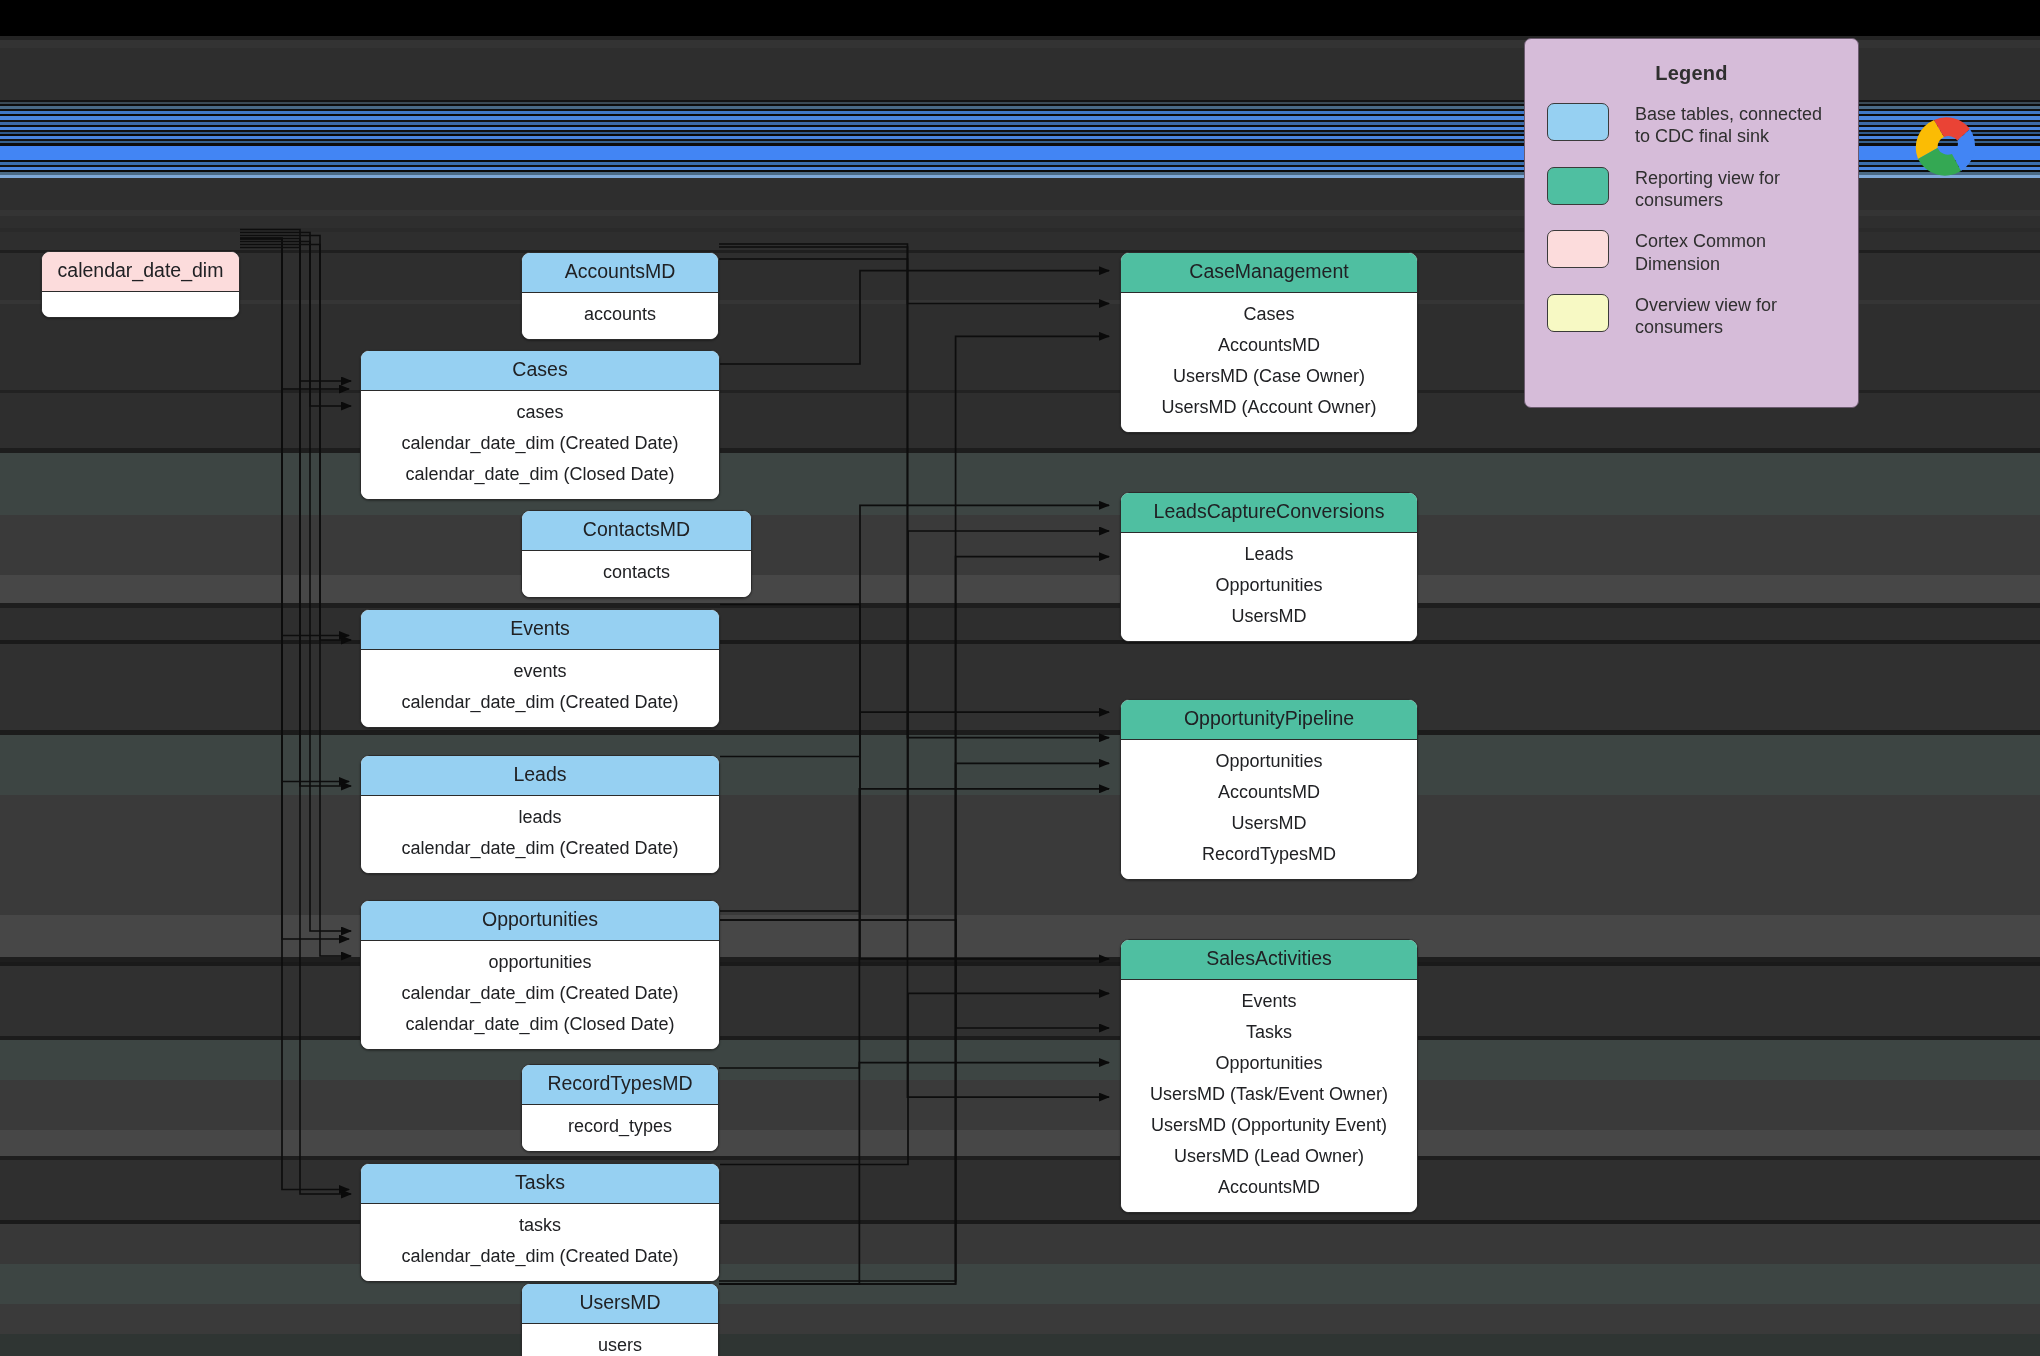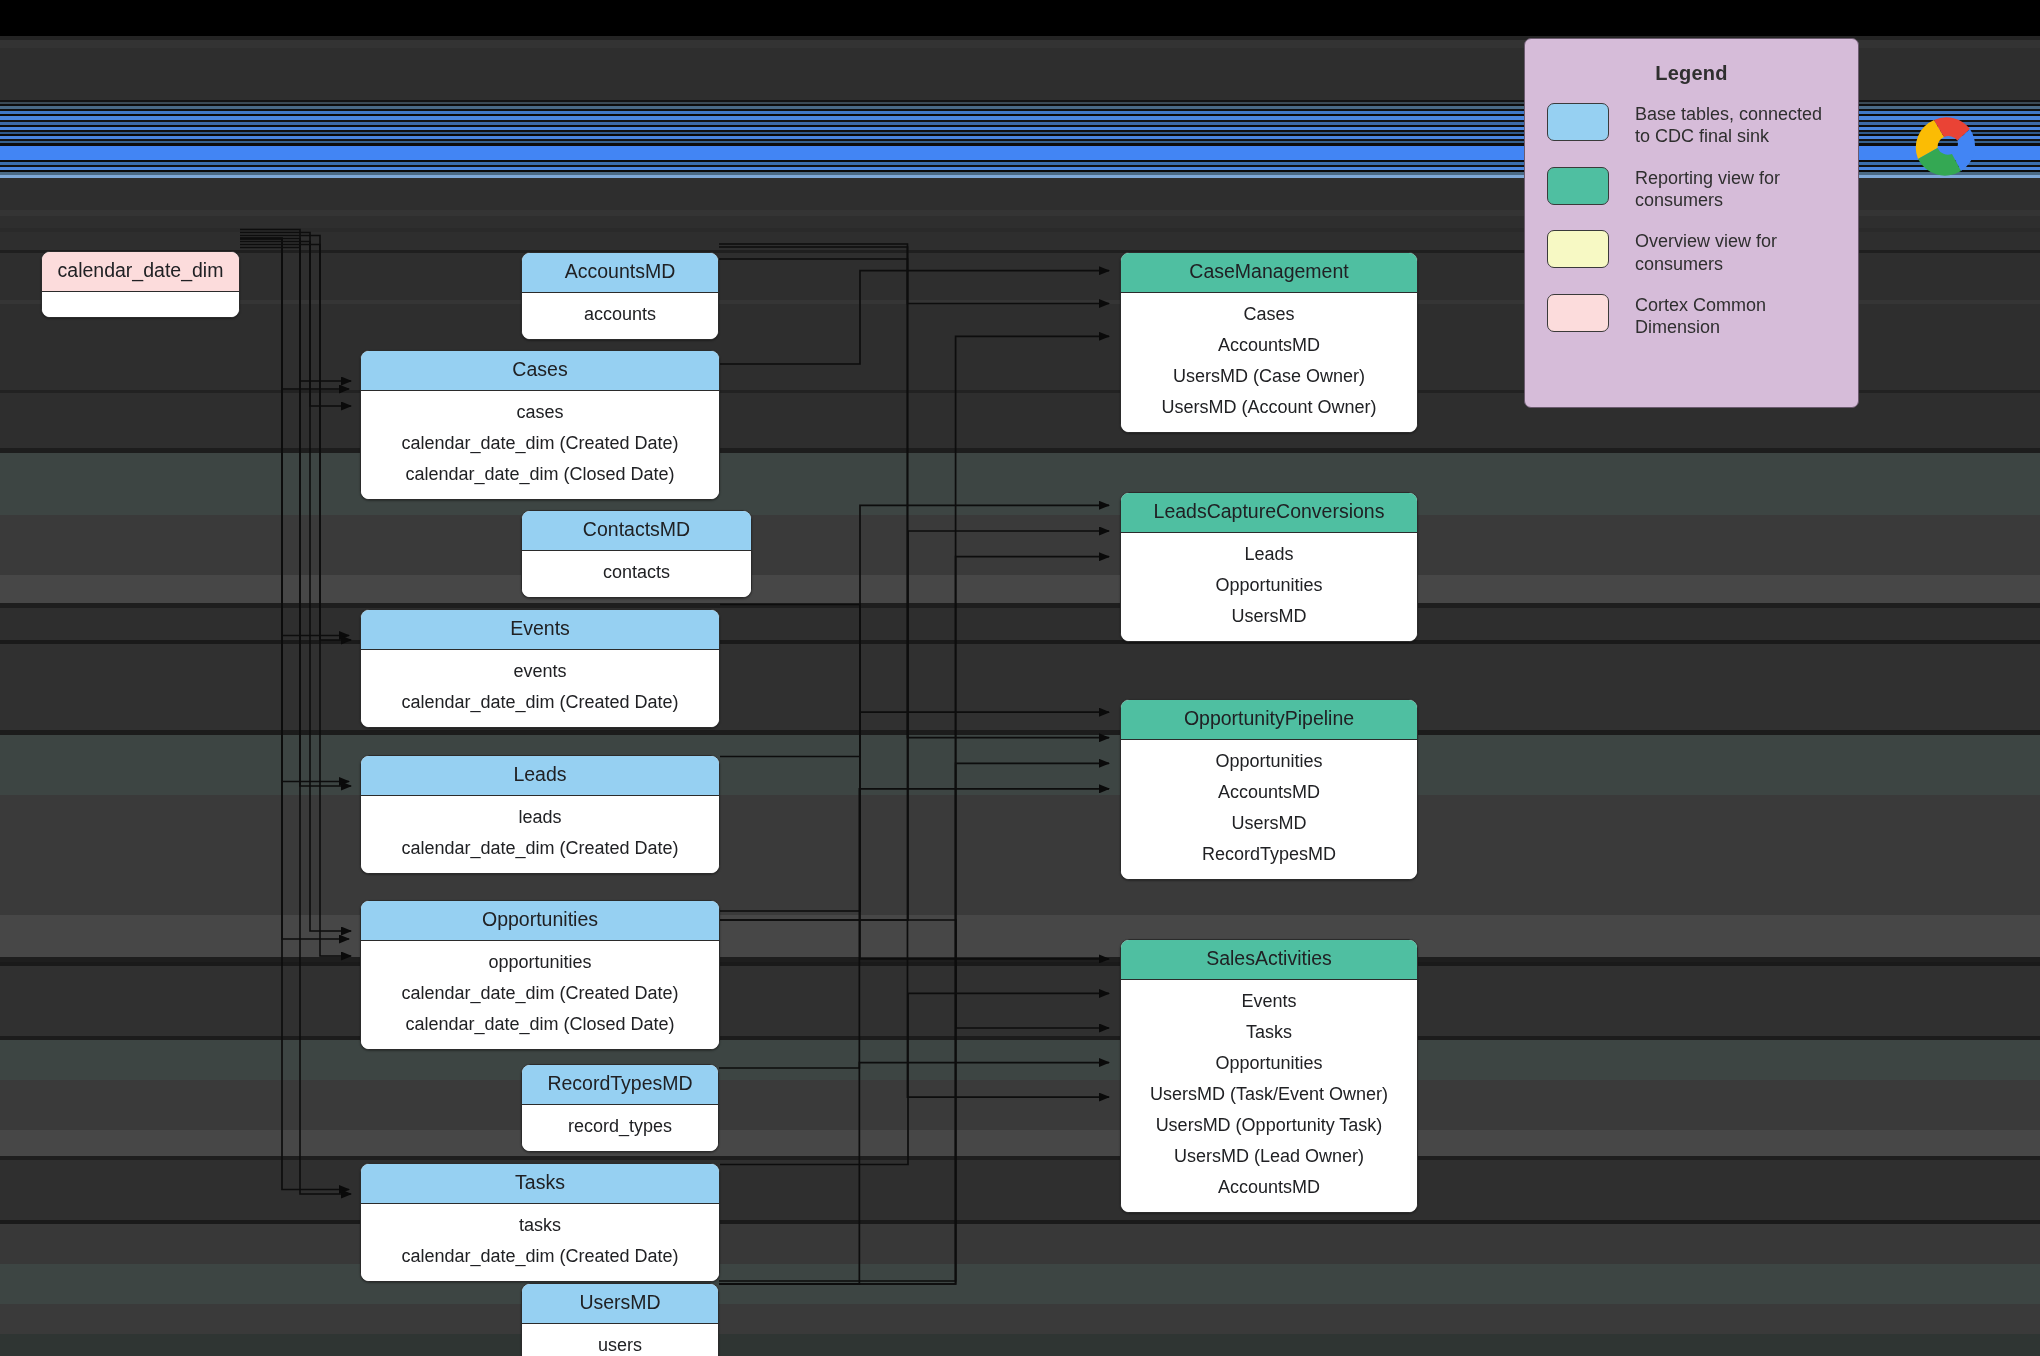--- a/index.html
+++ b/index.html
@@ -247,45 +247,45 @@
           <div class="row">RecordTypesMD</div>
         </div>
       </div>
       <div class="node" style="left: 1120px; top: 895px; width: 298px;">
         <div class="hdr green">SalesActivities</div>
         <div class="body">
           <div class="row">Events</div>
           <div class="row">Tasks</div>
           <div class="row">Opportunities</div>
           <div class="row">UsersMD (Task/Event Owner)</div>
-          <div class="row">UsersMD (Opportunity Task)</div>
+          <div class="row">UsersMD (Opportunity Event)</div>
           <div class="row">UsersMD (Lead Owner)</div>
           <div class="row">AccountsMD</div>
         </div>
       </div>
     </div>
 
   <div id="legend" style="left:1524px;top:38px;width:335px;height:370px;">
     <div class="ltitle">Legend</div>
     <div id="legend-rows">
         <div class="lrow">
           <div class="lswatch" style="background: rgb(150, 208, 242);"></div>
           <div class="ltext">Base tables, connected to CDC final sink</div>
         </div>
         <div class="lrow">
           <div class="lswatch" style="background: rgb(79, 191, 161);"></div>
           <div class="ltext">Reporting view for consumers</div>
         </div>
         <div class="lrow">
+          <div class="lswatch" style="background: rgb(252, 220, 220);"></div>
+          <div class="ltext">Cortex Common Dimension</div>
+        </div>
+        <div class="lrow">
           <div class="lswatch" style="background: rgb(247, 249, 196);"></div>
           <div class="ltext">Overview view for consumers</div>
-        </div>
-        <div class="lrow">
-          <div class="lswatch" style="background: rgb(252, 220, 220);"></div>
-          <div class="ltext">Cortex Common Dimension</div>
         </div>
       </div>
   </div>
 
   <div id="gcp" style="left:1900px;top:105px;">
     <svg width="92" height="78" viewBox="0 0 92 78">
       <g transform="translate(46,40)">
         <path d="M -28 14 A 30 30 0 0 1 -12 -25 L -2 -8 A 11.5 11.5 0 0 0 -8.5 3 Z" fill="#fbbc04"></path>
         <path d="M -12 -25 A 30 30 0 0 1 24 -16 L 11.5 -4.5 A 11.5 11.5 0 0 0 -2 -8 Z" fill="#ea4335"></path>
         <path d="M 24 -16 A 30 30 0 0 1 15 26 L 6 9 A 11.5 11.5 0 0 0 11.5 -4.5 Z" fill="#4285f4"></path>

